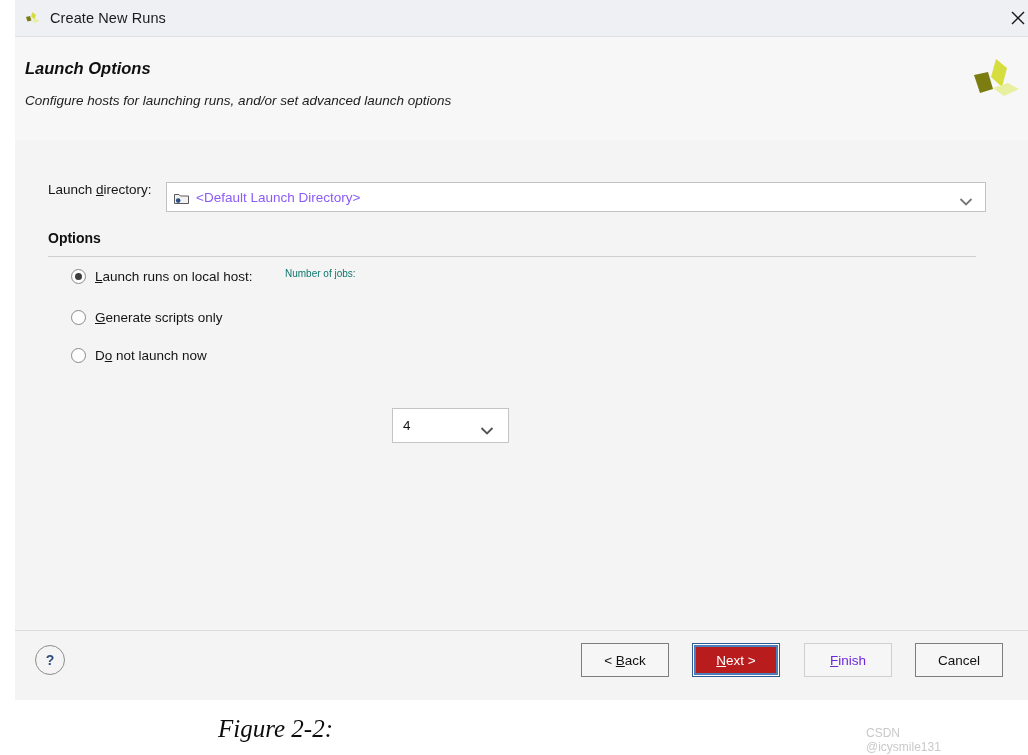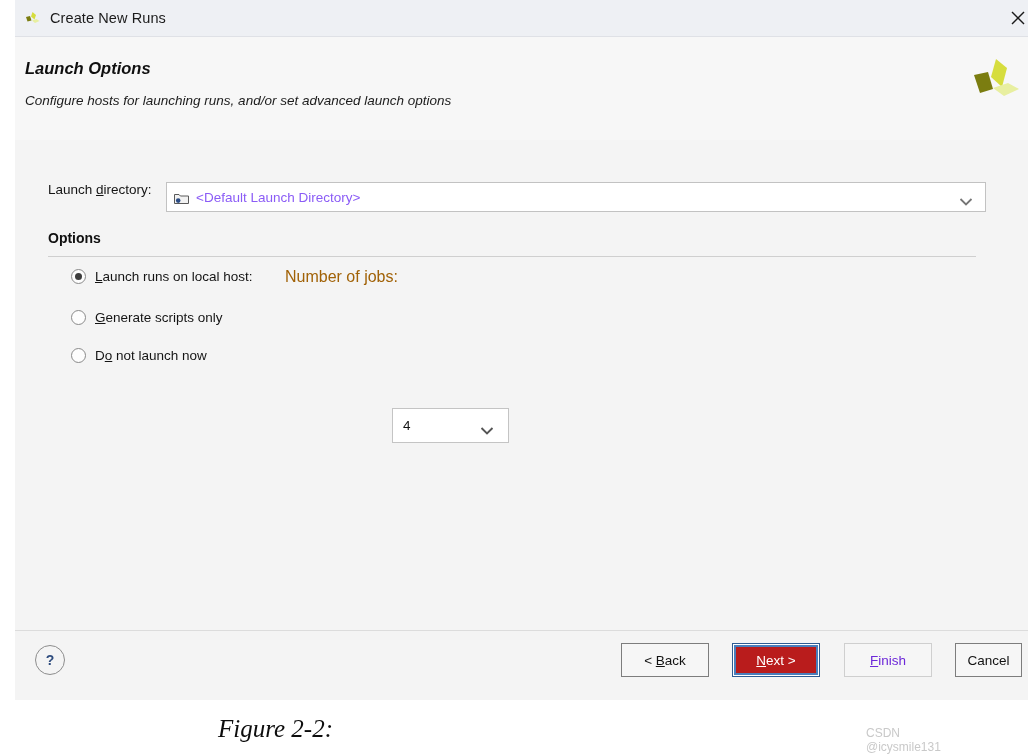--- a/index.html
+++ b/index.html
@@ -194,22 +194,22 @@
   .radio-label {
     font-size: 13.5px;
     color: #141414;
     white-space: nowrap;
   }
   .u { text-decoration: underline; }
 
   .jobs-label {
     position: absolute;
     left: 270px; top: 128px;
-    font-size: 16px;
-    color: #a16207;
+    font-size: 10px;
+    color: #0f766e;
     text-align: right;
   }
   .combo-jobs {
     position: absolute;
     left: 377px; top: 268px;
     width: 117px;
     height: 35px;
     background: #ffffff;
     border: 1px solid #c4c4c4;
     box-sizing: border-box;
@@ -254,41 +254,40 @@
     height: 34px;
     background: #f6f6f6;
     border: 1px solid #7d7d7d;
     box-sizing: border-box;
     display: flex;
     align-items: center;
     justify-content: center;
     font-size: 13.5px;
     color: #121212;
     cursor: pointer;
-    margin-left: 40px;
   }
   .btn-back   { left: 566px; width: 88px; }
   .btn-next   {
     left: 677px; width: 88px;
     background: #b91c1c;
     border: 1px solid #2f5c93;
     outline: 2px solid #4a7ebb;
     outline-offset: -4px;
     color: #ffffff;
     box-shadow: inset 0 0 0 2px #ffffff;
   }
   .btn-next .lbl { position: relative; z-index: 2; }
   .btn-finish {
     left: 789px; width: 88px;
     color: #6d28d9;
     border: 1px solid #cfcfcf;
     background: #f6f6f6;
     cursor: default;
   }
-  .btn-cancel { left: 900px; width: 67px; }
+  .btn-cancel { left: 900px; width: 88px; }
 
   
   .caption {
     position: absolute;
     left: 0; top: 700px;
     width: 880px;
     height: 55px;
     background: #ffffff;
   }
   .caption-fig {

